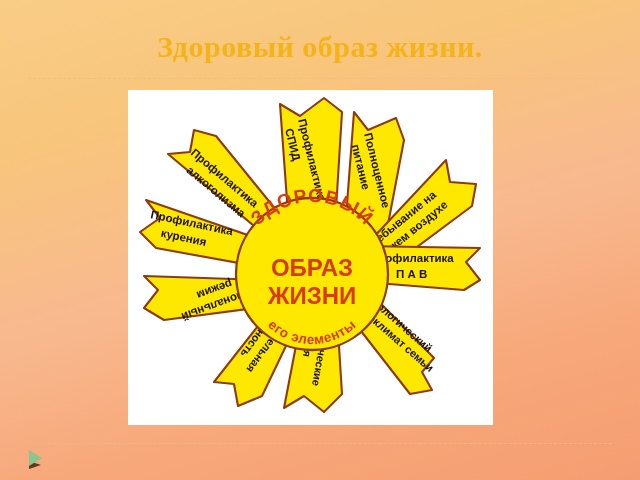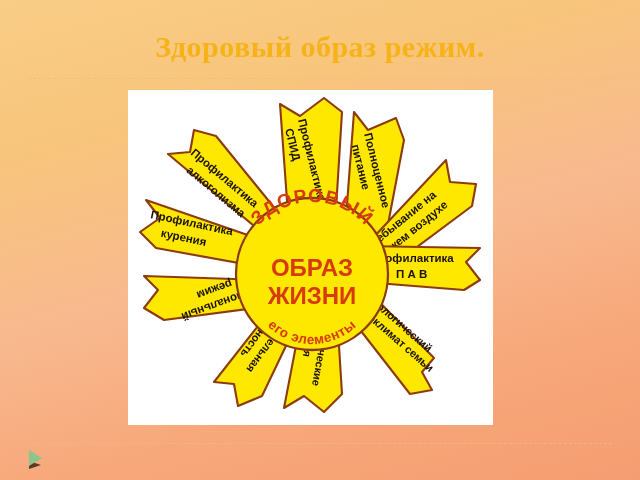--- a/index.html
+++ b/index.html
@@ -141,21 +141,21 @@
     fill: #d83a0c;
     text-anchor: middle;
   }
 </style>
 </head>
 <body>
 
 <div id="slide">
 
   <div id="title-block">
-    <div id="slide-title">Здоровый образ режим.</div>
+    <div id="slide-title">Здоровый образ жизни.</div>
   </div>
   <div id="title-rule"></div>
 
   <div id="picture-panel">
     <div id="flower">
       <svg viewBox="0 0 365 335" xmlns="http://www.w3.org/2000/svg">
         <defs>
 
           <path id="arcTop" d="M 112,184 A 72,72 0 0 1 256,184" fill="none"></path>
 

